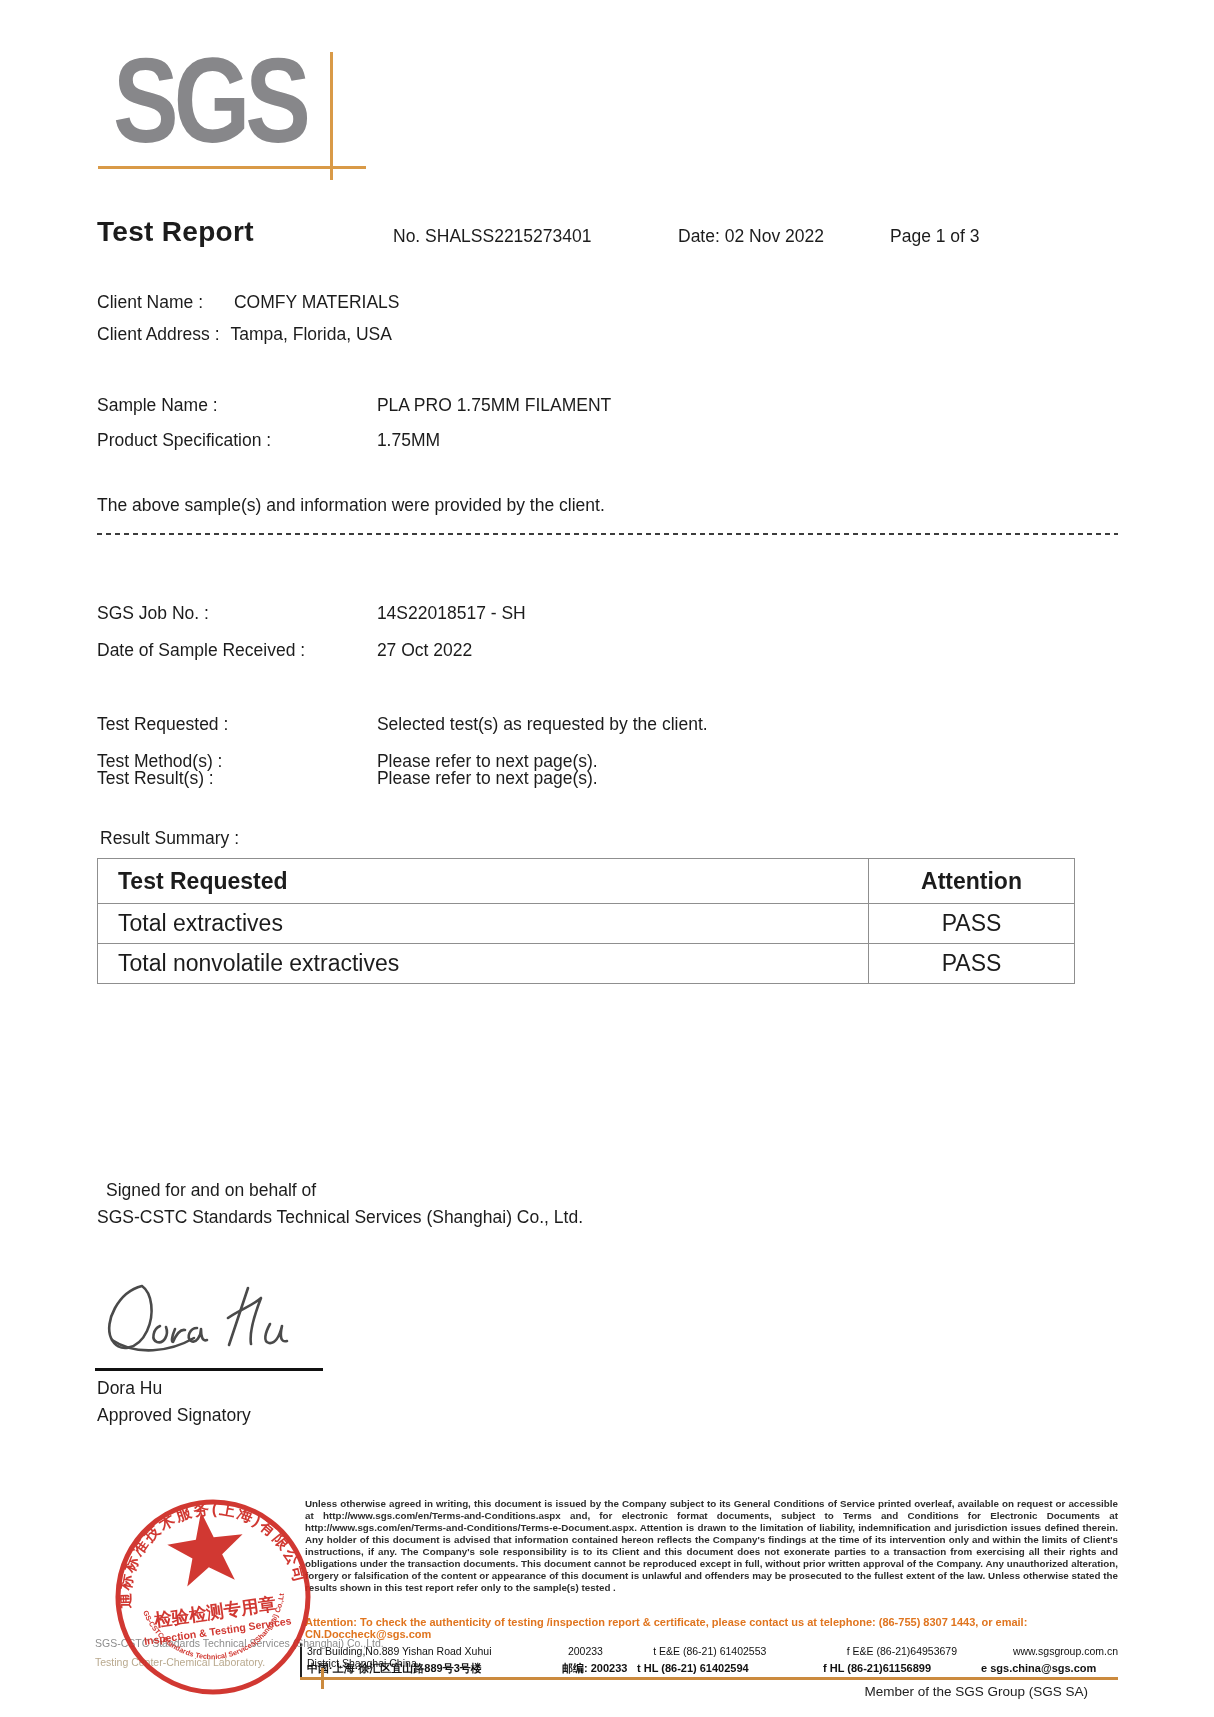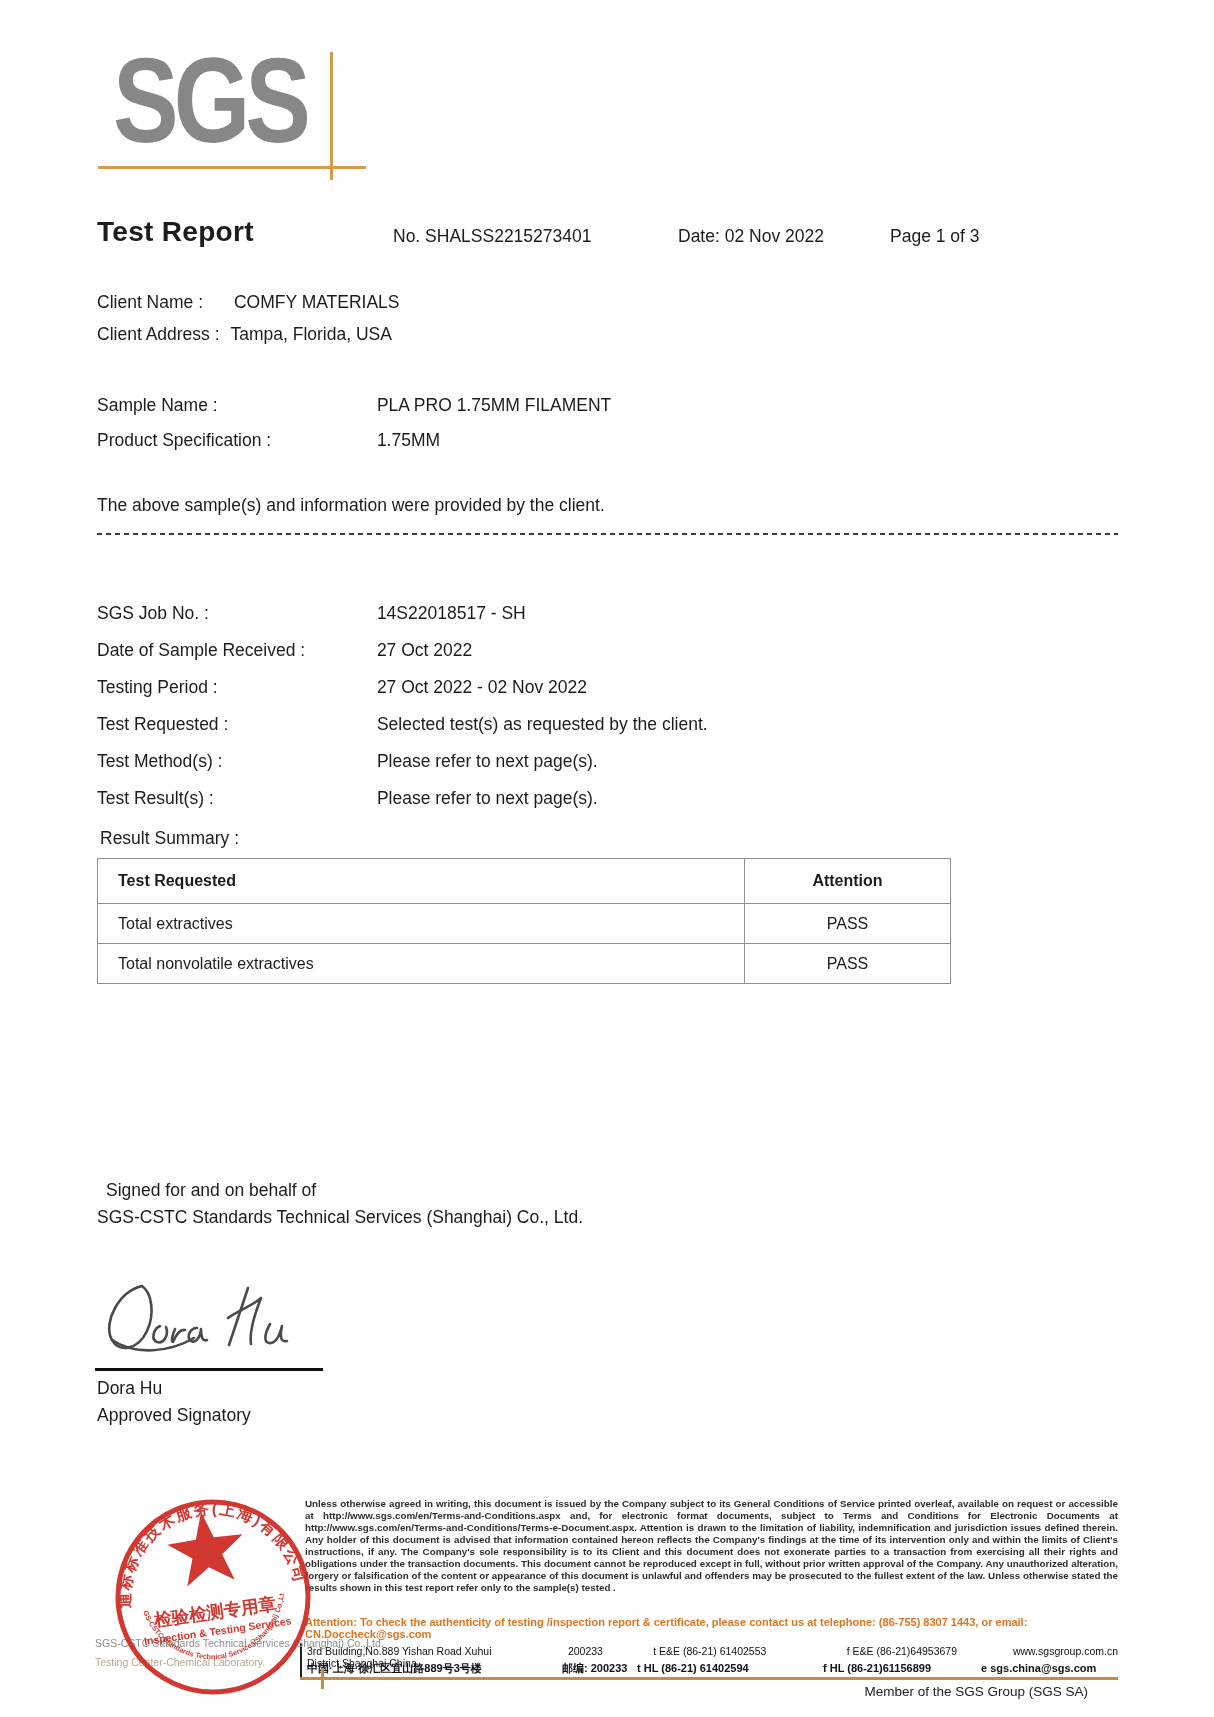--- a/index.html
+++ b/index.html
@@ -20,21 +20,21 @@
   .logo-vline{position:absolute;left:330px;top:52px;width:3px;height:128px;background:#d99a47;}
 
   .row-lv .lbl{display:inline-block;width:275px;}
 
   .dashed-rule{
     position:absolute;left:97px;top:533px;width:1021px;height:2px;
     background:repeating-linear-gradient(90deg,#3c3c3c 0 5px,transparent 5px 9px);
   }
 
   .summary-label{font-size:17.5px;}
-  .summary-table{position:absolute;left:97px;top:858px;width:854px;border-collapse:collapse;table-layout:fixed;font-size:16px;border-radius:22px;}
+  .summary-table{position:absolute;left:97px;top:858px;width:978px;border-collapse:collapse;table-layout:fixed;font-size:23px;border-radius:22px;}
   .summary-table th,.summary-table td{border:1px solid #8f8f8f;background:#fff;}
   .summary-table th{font-weight:700;height:42px;}
   .summary-table td{height:37px;}
   .summary-table .c-test{text-align:left;padding-left:20px;}
   .summary-table .c-conc{text-align:center;width:203px;}
 
   .sig-rule{position:absolute;left:95px;top:1368px;width:228px;height:2.5px;background:#111;}
 
   .fineprint{
     position:absolute;left:305px;top:1498px;width:813px;
@@ -101,33 +101,29 @@
   <div class="dashed-rule"></div>
 
   <div class="abs body-text row-lv" style="left:97px;top:603px;">
     <span class="lbl">SGS Job No. :</span>
     <span>14S22018517 - SH</span>
   </div>
   <div class="abs body-text row-lv" style="left:97px;top:640px;">
     <span class="lbl">Date of Sample Received :</span>
     <span>27 Oct 2022</span>
   </div>
-  <div class="abs body-text row-lv" style="left:97px;top:677px;">
-    <span class="lbl">Testing Period :</span>
-    <span>27 Oct 2022 - 02 Nov 2022</span>
-  </div>
   <div class="abs body-text row-lv" style="left:97px;top:714px;">
     <span class="lbl">Test Requested :</span>
     <span>Selected test(s) as requested by the client.</span>
   </div>
   <div class="abs body-text row-lv" style="left:97px;top:751px;">
     <span class="lbl">Test Method(s) :</span>
     <span>Please refer to next page(s).</span>
   </div>
-  <div class="abs body-text row-lv" style="left:97px;top:788px;">
+  <div class="abs body-text row-lv" style="left:97px;top:768px;">
     <span class="lbl">Test Result(s) :</span>
     <span>Please refer to next page(s).</span>
   </div>
 
   <div class="abs summary-label" style="left:100px;top:828px;">Result Summary :</div>
 
   <table class="summary-table">
     <thead>
       <tr>
         <th class="c-test">Test Requested</th>

